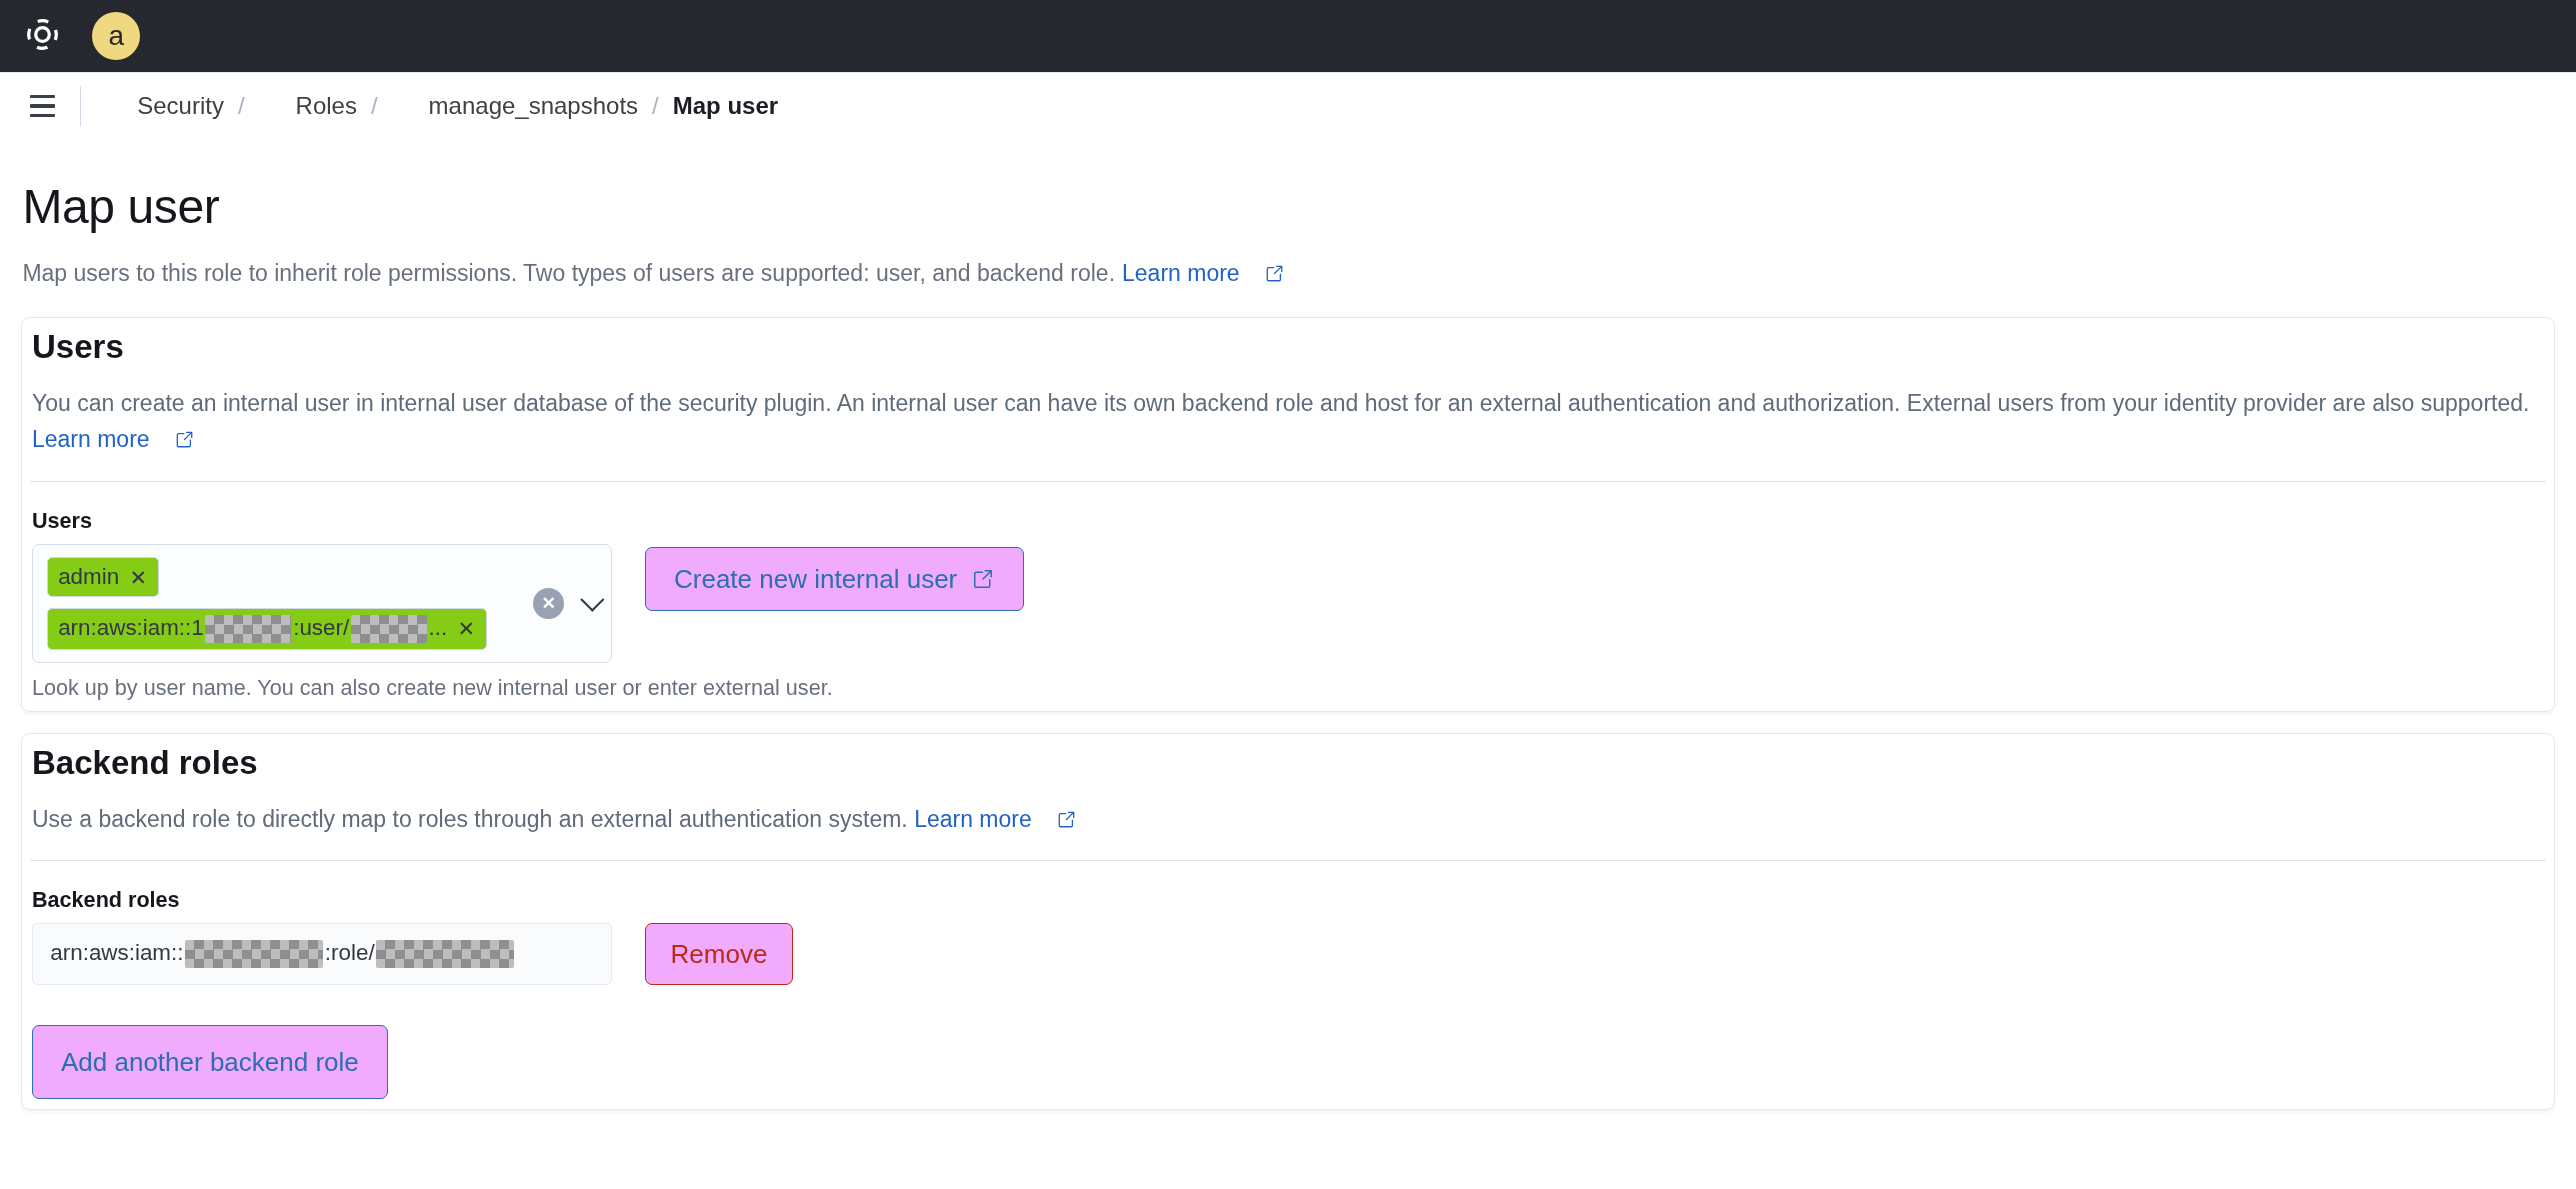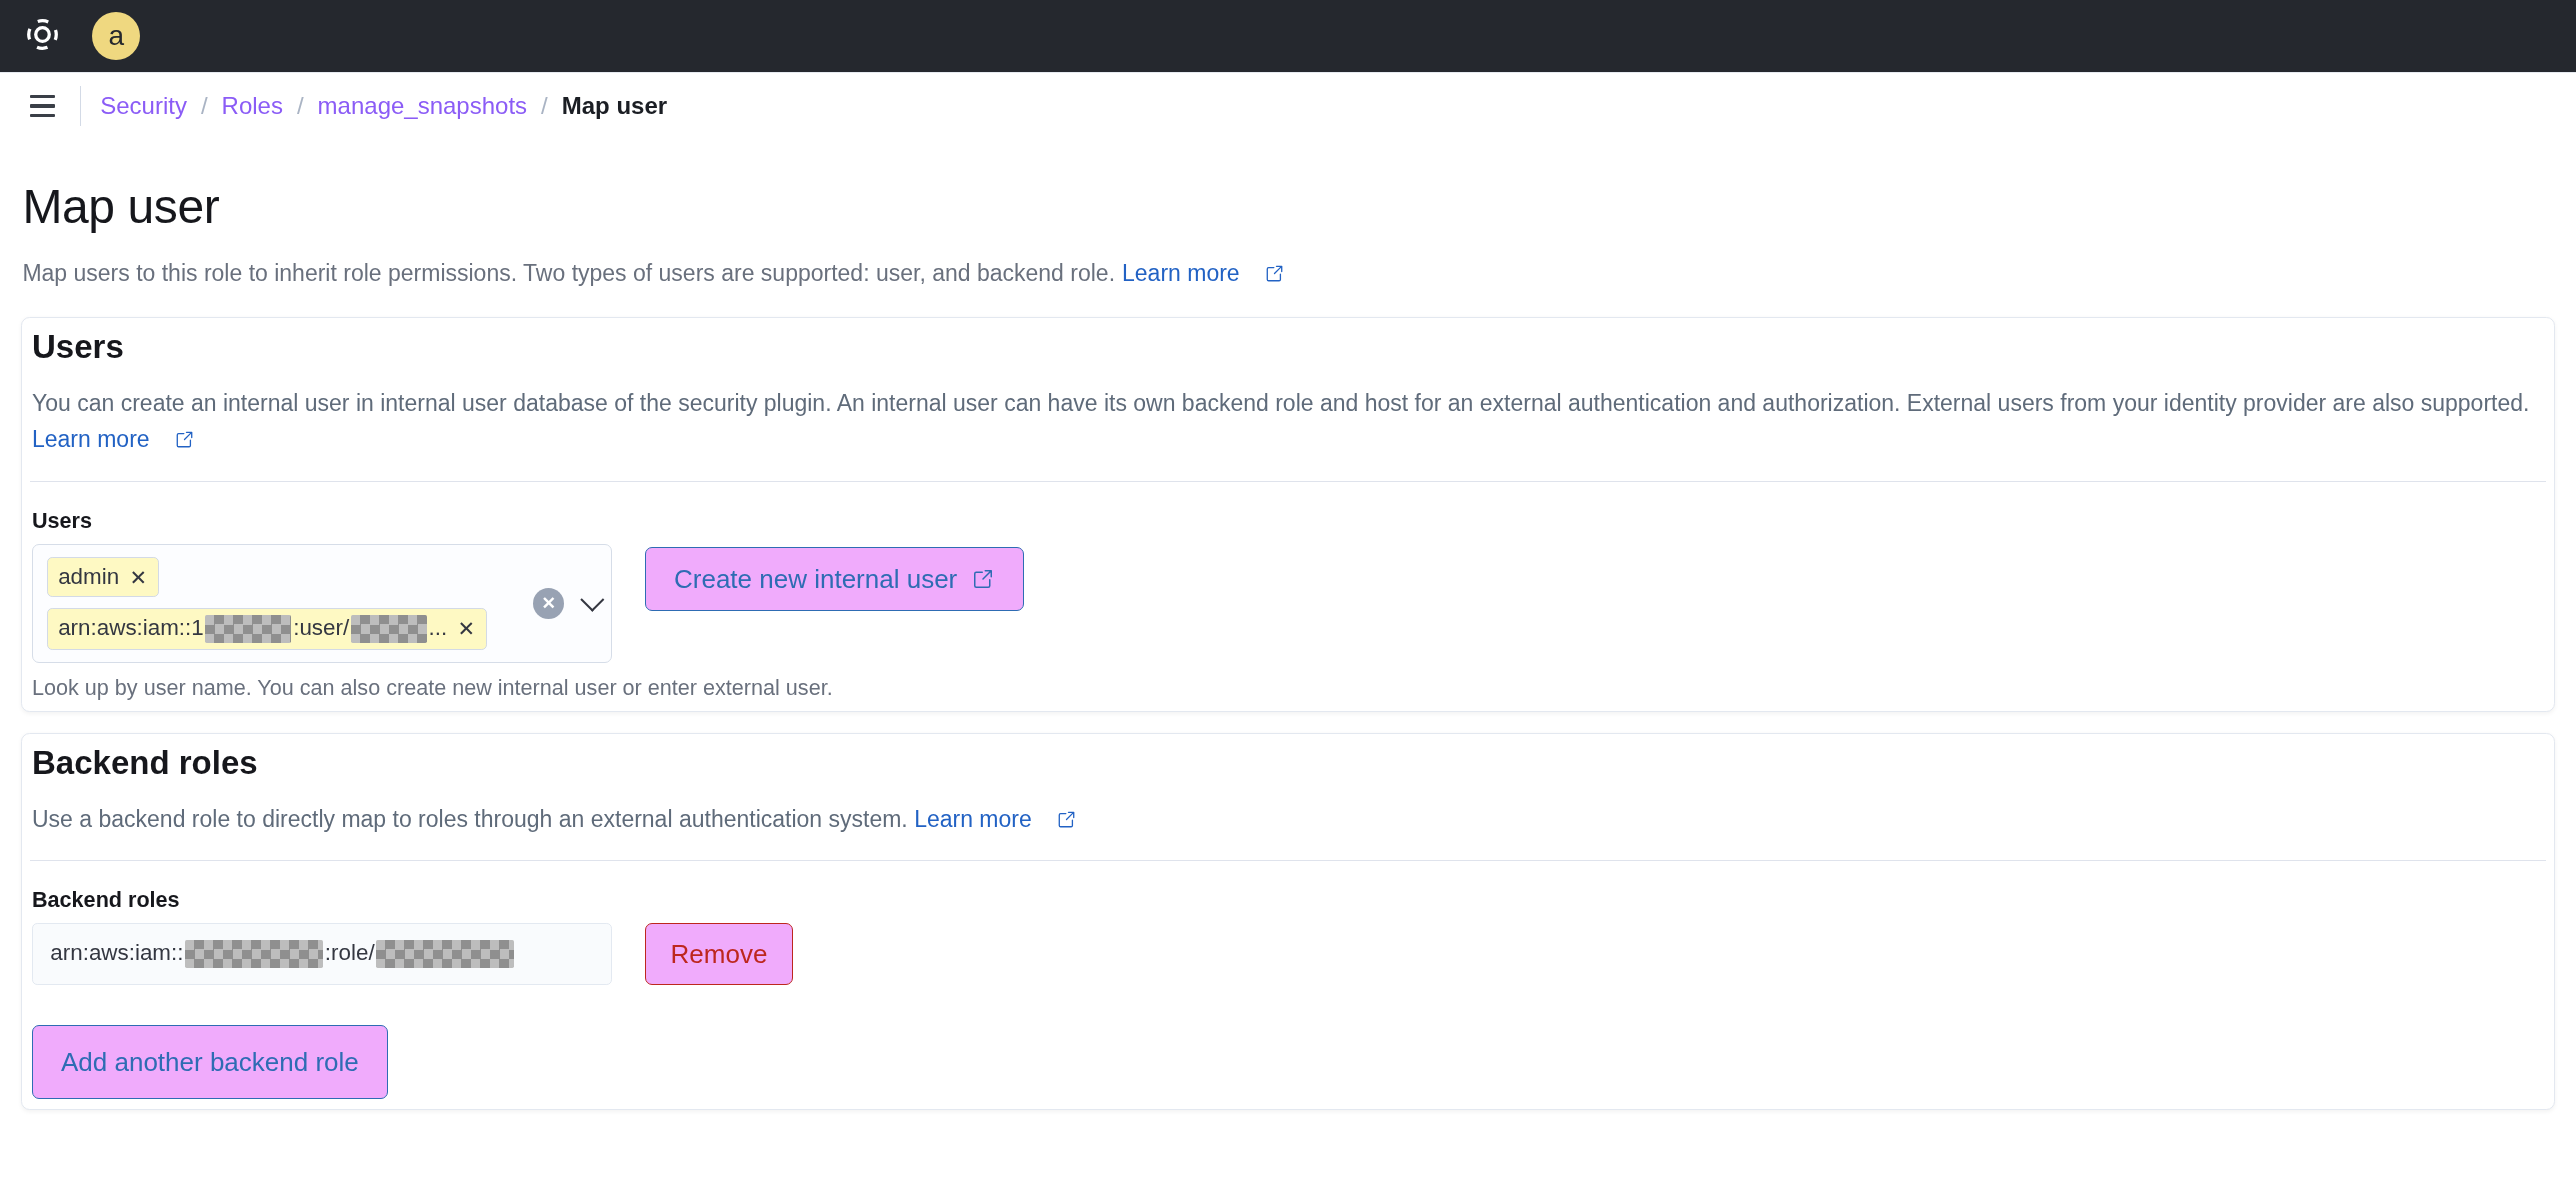--- a/index.html
+++ b/index.html
@@ -20,21 +20,21 @@
   .avatar { width: 48px; height: 48px; border-radius: 50%; background: #efd880; color: #26282d;
     display: flex; align-items: center; justify-content: center; font-size: 28px; font-weight: 500; cursor: pointer; }
 
   
   .nav-bar { height: 66px; display: flex; align-items: center; padding: 0 21px; background: #fff; }
   .hamburger { width: 43px; height: 43px; border: none; background: transparent; cursor: pointer;
     display: flex; flex-direction: column; justify-content: center; gap: 6px; padding: 0 8.6px; }
   .hamburger span { display: block; height: 3.5px; background: #3a3f47; border-radius: 0.9px; }
   .nav-divider { width: 1.7px; height: 40px; background: #d3dae6; margin: 0 19px 0 15.5px; }
   .breadcrumbs { display: flex; align-items: center; gap: 14px; font-size: 24px; }
-  .crumb { color: #8b5cf6; text-decoration: none; cursor: pointer; }
+  .crumb { color: #404040; text-decoration: none; cursor: pointer; margin-left: 37px; }
   .crumb-sep { color: #aab4c4; }
   .crumb-current { color: #1b1e24; font-weight: 600; }
 
   
   .page-head { padding: 40px 22.4px 8.6px 22.4px; }
   .page-title { font-size: 48px; font-weight: 400; color: #16171c; letter-spacing: -0.4px; }
   .page-subtitle { margin-top: 26px; font-size: 23px; color: #69707d; display: flex; align-items: center; flex-wrap: wrap; gap: 0 7px; }
   .link { color: #2262c4; text-decoration: none; cursor: pointer; display: inline-flex; align-items: center; gap: 24px; }
   .ext-icon svg { display: block; }
 
@@ -46,21 +46,21 @@
   .panel-hr { border: none; border-top: 1.7px solid #dfe3ec; margin: 22.4px -1.7px 26px -1.7px; }
   .field-label { font-size: 21.6px; font-weight: 700; color: #16171c; margin-bottom: 10.4px; }
 
   .field-row { display: flex; align-items: flex-start; gap: 33px; }
 
   
   .combo { position: relative; width: 580px; min-height: 104px; border: 1.7px solid #d6dde8;
     border-radius: 7px; background: #fcfdff; padding: 7px 95px 7px 8.6px; cursor: text; }
   .combo-pills { display: flex; flex-wrap: wrap; }
   .pill { display: inline-flex; align-items: center; margin: 5.2px; border: 1.7px solid #d3dae6; border-radius: 5.2px;
-    background: #fef9c3; padding: 6px 10.4px; font-size: 22.4px; color: #343741; white-space: nowrap; }
+    background: #84cc16; padding: 6px 10.4px; font-size: 22.4px; color: #343741; white-space: nowrap; }
   .pill-arn { max-width: 442px; overflow: hidden; }
   .pill-x { margin-left: 10.4px; font-size: 21px; color: #343741; cursor: pointer; line-height: 1; }
   .redacted { display: inline-block; vertical-align: middle; height: 28px; border-radius: 1.7px; margin: 0 1.7px;
     background: repeating-conic-gradient(#8f8f8f 0% 25%, #bdbdbd 0% 50%); background-size: 19px 19px; }
   .combo-controls { position: absolute; right: 14px; top: 0; bottom: 0; display: flex; align-items: center; gap: 15.5px; }
   .combo-clear { width: 31px; height: 31px; border-radius: 50%; background: #98a2b3; border: none; cursor: pointer;
     color: #fff; font-size: 17.3px; font-weight: 700; display: flex; align-items: center; justify-content: center; }
   .combo-caret { width: 17.3px; height: 17.3px; border-right: 2.6px solid #343741; border-bottom: 2.6px solid #343741;
     transform: rotate(45deg) translateY(-5.2px); cursor: pointer; }
 

